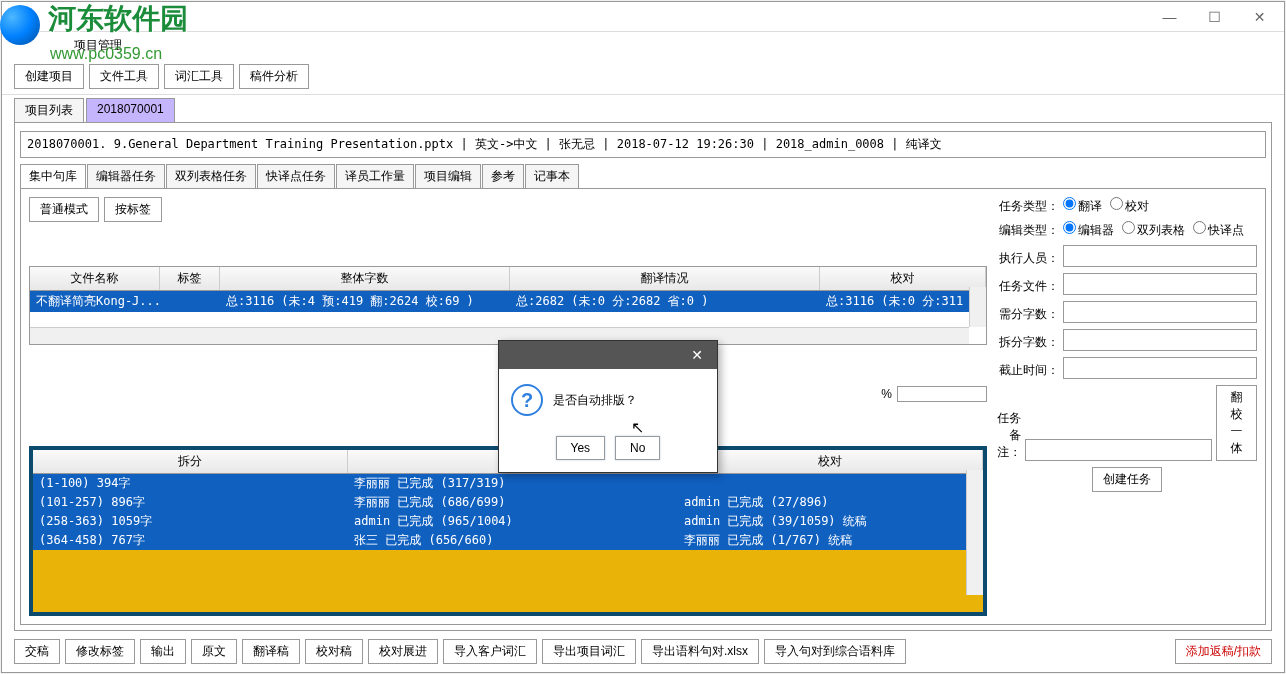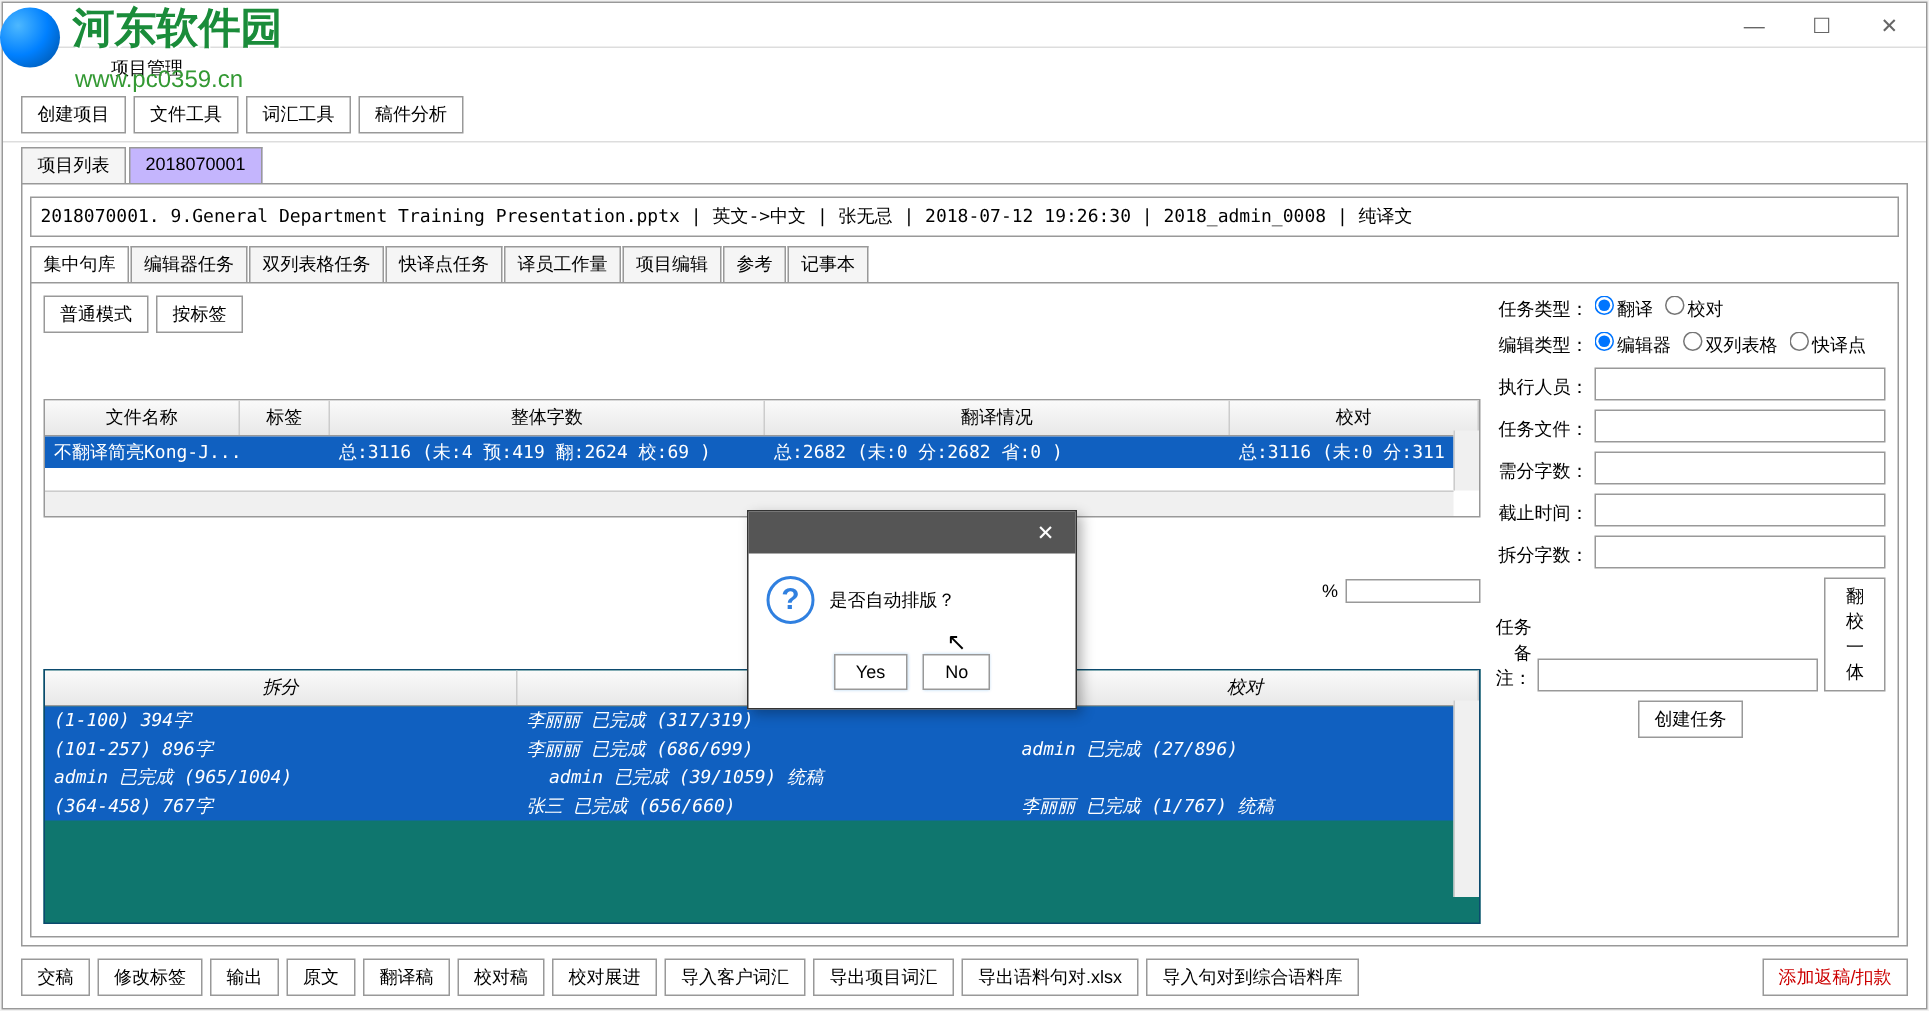--- a/index.html
+++ b/index.html
@@ -31,21 +31,21 @@
 .mode-row { display: flex; gap: 5px; margin-bottom: 5px; }
 .table-wrap { border: 1px solid #999; background: #fff; flex: 1; overflow: hidden; position: relative; }
 .table-header { display: flex; background: linear-gradient(#fafafa, #e8e8e8); border-bottom: 1px solid #999; font-size: 12px; }
 .th { border-right: 1px solid #ccc; padding: 3px 6px; text-align: center; }
 .table-body { font-family: monospace; font-size: 12px; }
 .row-sel { background: #1060c0; color: #fff; padding: 2px 6px; display: flex; }
 .scrollbar-h { height: 17px; background: #f0f0f0; border-top: 1px solid #ccc; position: absolute; bottom: 0; left: 0; right: 17px; }
 .scrollbar-v { width: 17px; background: #f0f0f0; border-left: 1px solid #ccc; position: absolute; top: 20px; right: 0; bottom: 17px; }
 .progress-area { display: flex; justify-content: flex-end; padding: 2px 0; gap: 5px; align-items: center; }
 .progress-bar { width: 90px; height: 16px; border: 1px solid #999; background: #fff; }
-.bottom-table { border: 1px solid #0c4a6e; background: #0f766e; height: 170px; margin-top: 3px; position: relative; font-style: italic; }
+.bottom-table { border: 4px solid #0c4a6e; background: #eab308; height: 170px; margin-top: 3px; position: relative; }
 .bottom-header { display: flex; background: linear-gradient(#fafafa, #e8e8e8); border-bottom: 1px solid #999; }
 .bottom-body { font-family: monospace; font-size: 12px; background: #1060c0; }
 .brow { display: flex; color: #fff; padding: 1px 6px; align-items: center; }
 .bcol1 { width: 315px; }
 .bcol2 { width: 330px; }
 .bcol3 { flex: 1; }
 .form-row { display: flex; align-items: flex-end; gap: 4px; }
 .form-label { width: 62px; text-align: right; }
 .form-input { flex: 1; border: 1px solid #999; height: 22px; padding: 0 4px; }
 .radio-group { display: flex; gap: 8px; align-items: center; }
@@ -161,20 +161,21 @@
             <div class="brow">
               <span class="bcol1">(1-100) 394字</span>
               <span class="bcol2">李丽丽 已完成 (317/319)</span>
             </div>
             <div class="brow">
               <span class="bcol1">(101-257) 896字</span>
               <span class="bcol2">李丽丽 已完成 (686/699)</span>
               <span class="bcol3">admin 已完成 (27/896)</span>
             </div>
             <div class="brow">
+              <span class="bcol1">(258-363) 1059字</span>
               <span class="bcol2">admin 已完成 (965/1004)</span>
               <span class="bcol3">admin 已完成 (39/1059) 统稿</span>
             </div>
             <div class="brow">
               <span class="bcol1">(364-458) 767字</span>
               <span class="bcol2">张三 已完成 (656/660)</span>
               <span class="bcol3">李丽丽 已完成 (1/767) 统稿</span>
             </div>
           </div>
           <div class="scrollbar-v"></div>
@@ -203,25 +204,25 @@
         </div>
         <div class="form-row">
           <span class="form-label">任务文件：</span>
           <input class="form-input" style="">
         </div>
         <div class="form-row">
           <span class="form-label">需分字数：</span>
           <input class="form-input" style="">
         </div>
         <div class="form-row">
+          <span class="form-label">拆分字数：</span>
+          <input class="form-input" style="">
+        </div>
+        <div class="form-row">
           <span class="form-label">截止时间：</span>
-          <input class="form-input" style="">
-        </div>
-        <div class="form-row">
-          <span class="form-label">拆分字数：</span>
           <input class="form-input" style="">
         </div>
         <div class="form-row">
           <span class="form-label">任务备注：</span>
           <input class="form-input" style="flex: 1 1 0%;">
           <button class="btn">翻校一体</button>
         </div>
         <div class="form-row" style="justify-content:center">
           <button class="btn">创建任务</button>
         </div>

